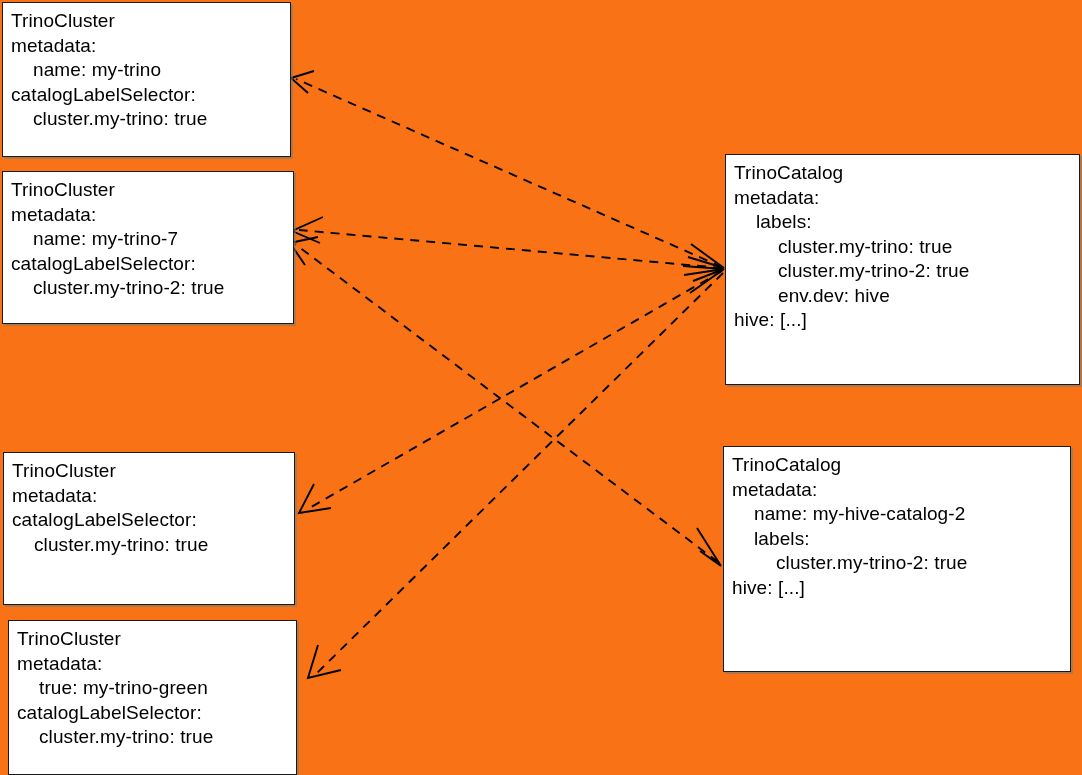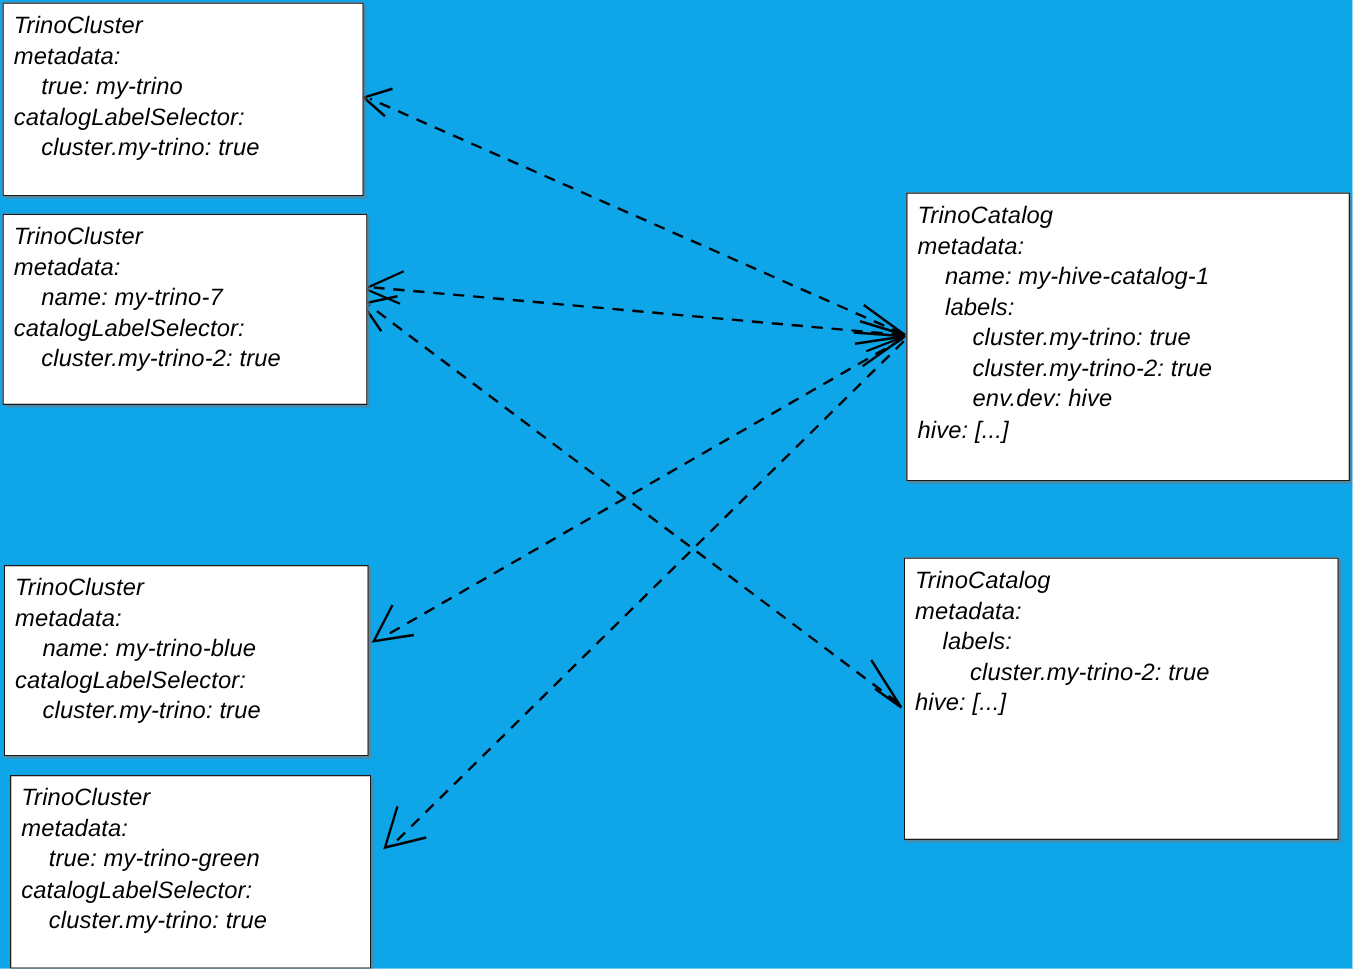--- a/index.html
+++ b/index.html
@@ -4,24 +4,23 @@
 <style>
   html, body {
     margin: 0;
     padding: 0;
     background: #ffffff;
   }
   #canvas {
     position: relative;
     width: 1082px;
     height: 775px;
-    background: #0ea5e9;
+    background: #f97316;
     overflow: hidden;
     font-family: "Liberation Sans", sans-serif;
-    font-style: italic;
   }
   .node {
     position: absolute;
     box-sizing: border-box;
     background: #ffffff;
     border: 1.6px solid #1a1a1a;
     box-shadow: 2px 2px 0 rgba(120,120,120,0.55);
   }
   .node-body {
     padding: 6px 0 0 8px;
@@ -97,72 +96,71 @@
       <path class="edge-head" d="M 691,244 L 724,268 L 688,257"></path>
       <path class="edge-head" d="M 693,281 L 724,269 L 690,293"></path>
       <path class="edge-head" d="M 683,266 L 724,269 L 684,275"></path>
     </g>
   </svg>
 
   <div class="node" style="left:2px; top:2px; width:289px; height:155px;">
     <div class="node-body">
       <div class="line">TrinoCluster</div>
       <div class="line">metadata:</div>
-      <div class="line indent-1">true: my-trino</div>
+      <div class="line indent-1">name: my-trino</div>
       <div class="line">catalogLabelSelector:</div>
       <div class="line indent-1">cluster.my-trino: true</div>
     </div>
   </div>
 
   <div class="node" style="left:2px; top:171px; width:292px; height:153px;">
     <div class="node-body">
       <div class="line">TrinoCluster</div>
       <div class="line">metadata:</div>
       <div class="line indent-1">name: my-trino-7</div>
       <div class="line">catalogLabelSelector:</div>
       <div class="line indent-1">cluster.my-trino-2: true</div>
     </div>
   </div>
 
   <div class="node" style="left:3px; top:452px; width:292px; height:153px;">
     <div class="node-body">
       <div class="line">TrinoCluster</div>
       <div class="line">metadata:</div>
-      <div class="line indent-1">name: my-trino-blue</div>
       <div class="line">catalogLabelSelector:</div>
       <div class="line indent-1">cluster.my-trino: true</div>
     </div>
   </div>
 
   <div class="node" style="left:8px; top:620px; width:289px; height:155px;">
     <div class="node-body">
       <div class="line">TrinoCluster</div>
       <div class="line">metadata:</div>
       <div class="line indent-1">true: my-trino-green</div>
       <div class="line">catalogLabelSelector:</div>
       <div class="line indent-1">cluster.my-trino: true</div>
     </div>
   </div>
 
   <div class="node" style="left:725px; top:154px; width:355px; height:231px;">
     <div class="node-body">
       <div class="line">TrinoCatalog</div>
       <div class="line">metadata:</div>
-      <div class="line indent-1">name: my-hive-catalog-1</div>
       <div class="line indent-1">labels:</div>
       <div class="line indent-2">cluster.my-trino: true</div>
       <div class="line indent-2">cluster.my-trino-2: true</div>
       <div class="line indent-2">env.dev: hive</div>
       <div class="line">hive: [...]</div>
     </div>
   </div>
 
   <div class="node" style="left:723px; top:446px; width:348px; height:226px;">
     <div class="node-body">
       <div class="line">TrinoCatalog</div>
       <div class="line">metadata:</div>
+      <div class="line indent-1">name: my-hive-catalog-2</div>
       <div class="line indent-1">labels:</div>
       <div class="line indent-2">cluster.my-trino-2: true</div>
       <div class="line">hive: [...]</div>
     </div>
   </div>
 
 </div>
 
 </body></html>

